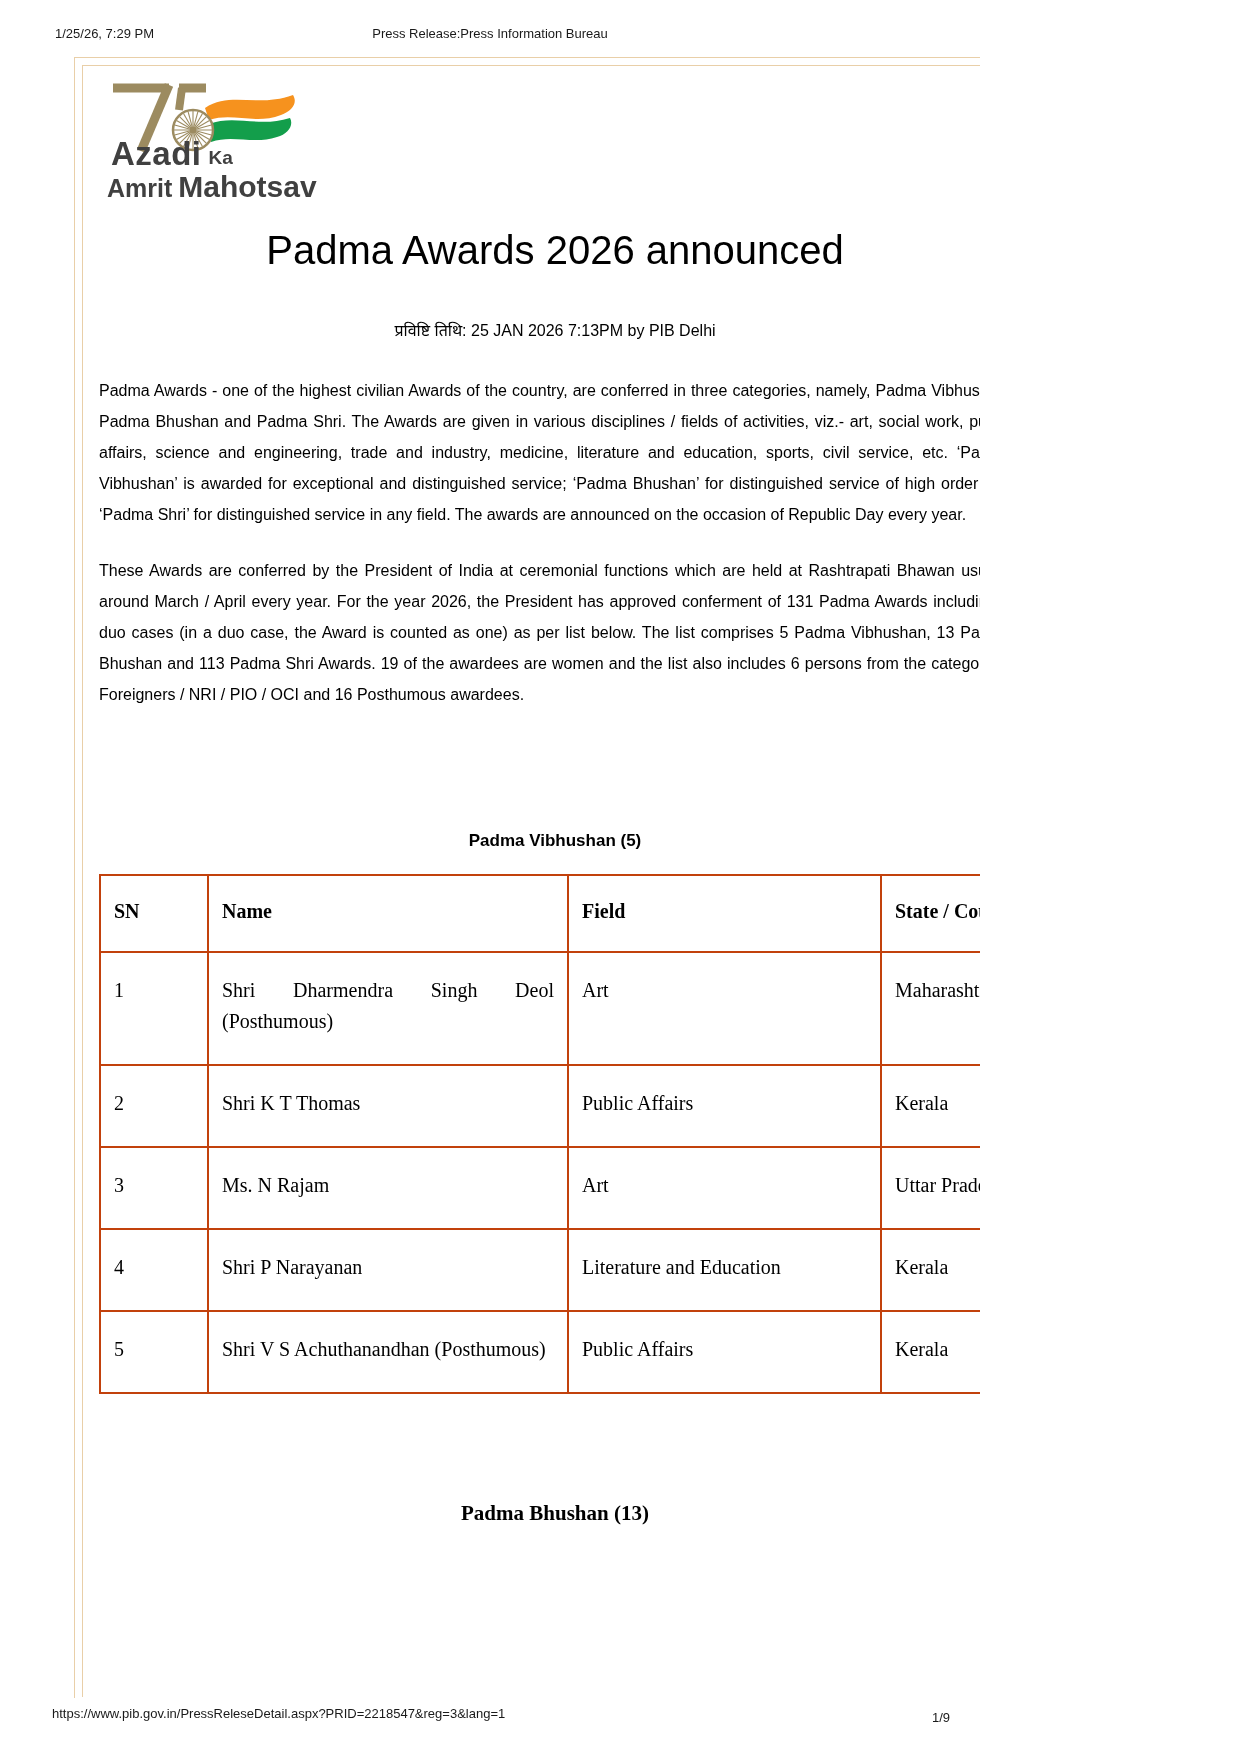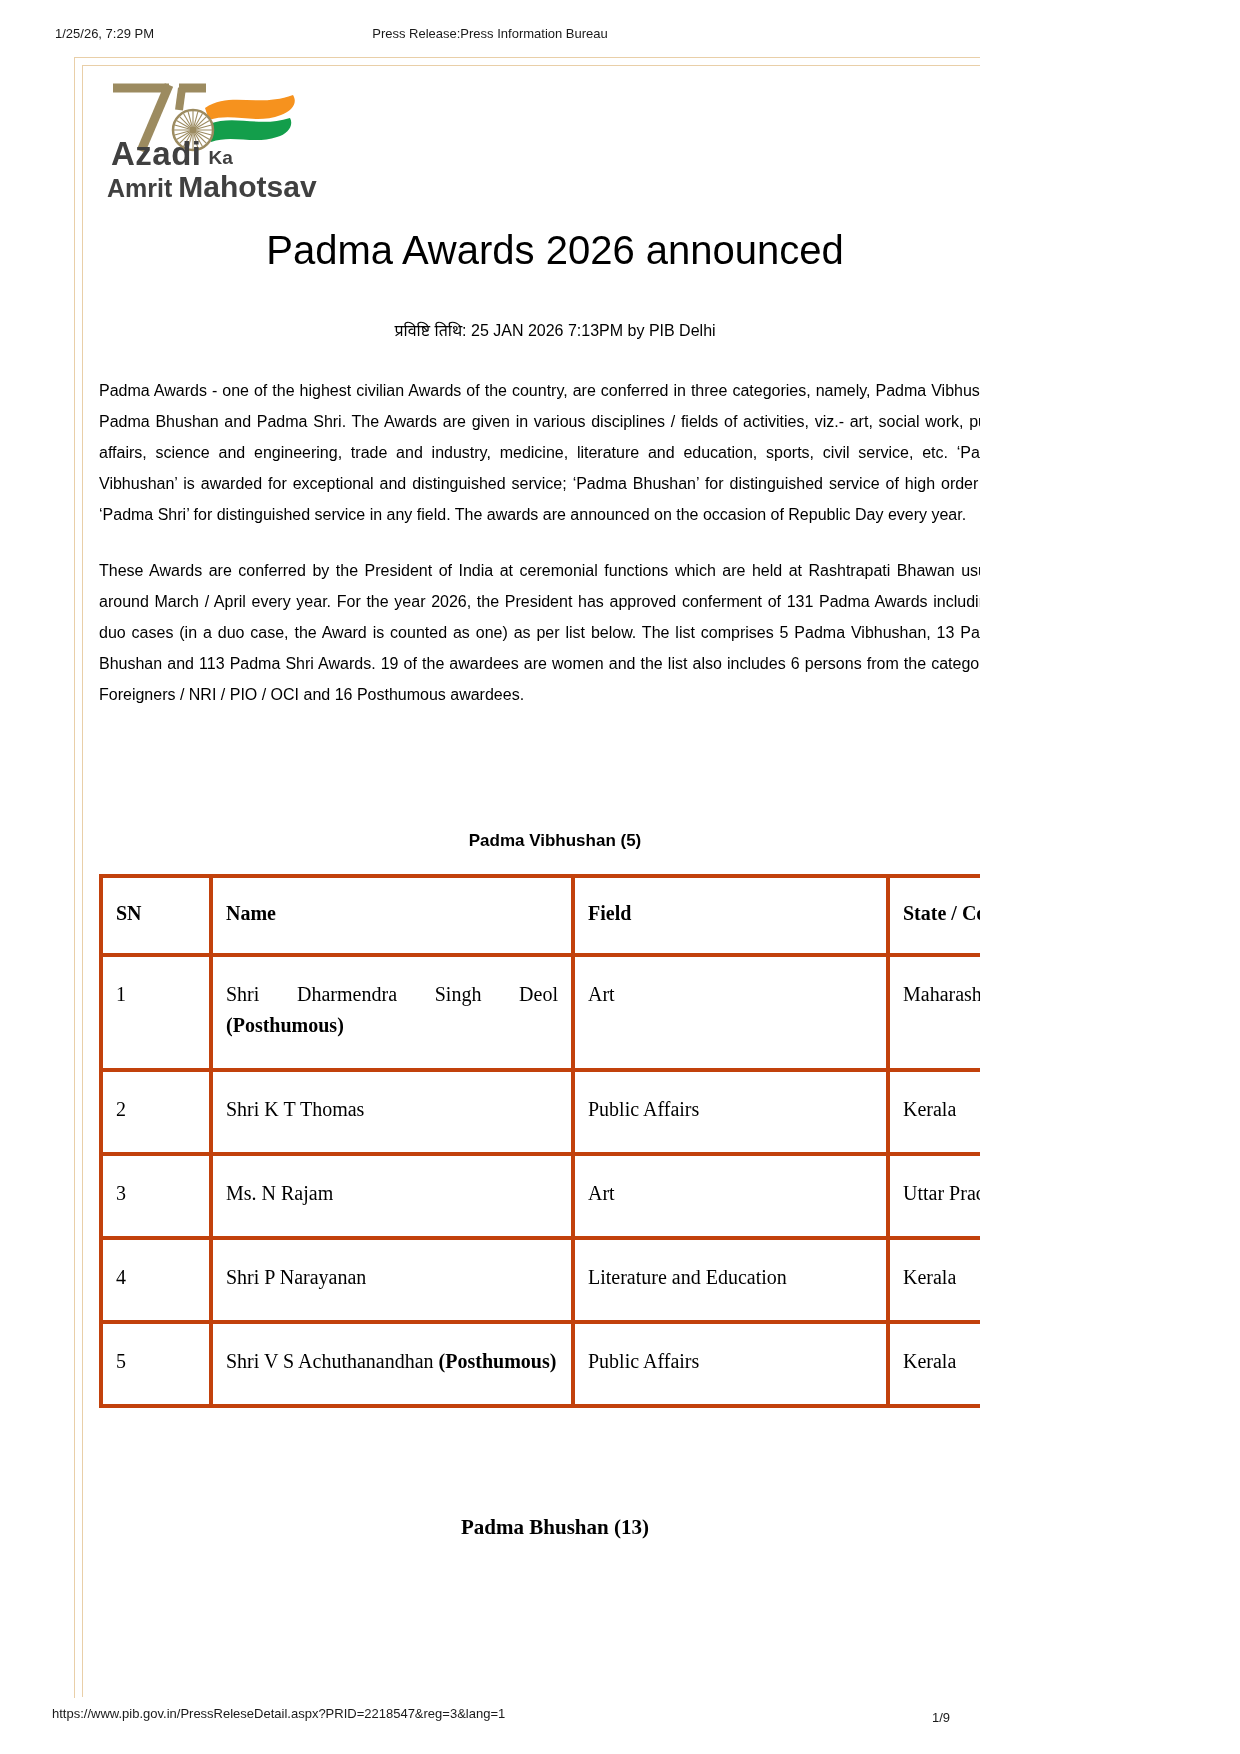--- a/index.html
+++ b/index.html
@@ -62,34 +62,34 @@
   
   .awards-table {
     margin-top: 22px;
     border-collapse: collapse;
     width: 912px;
     table-layout: fixed;
     font-family: "Liberation Serif", serif;
     font-size: 20px;
   }
   .awards-table th, .awards-table td {
-    border: 4px solid #c2410c;
+    border: 2px solid #c2410c;
     vertical-align: top;
     line-height: 31px;
     font-weight: normal;
     text-align: left;
   }
   .awards-table th { font-weight: bold; padding: 20px 13px 24px 13px; }
   .awards-table td { padding: 22px 13px 27px 13px; }
   .col-sn { width: 80px; }
   .col-name { width: 332px; }
   .col-field { width: 285px; }
   .col-state { width: 216px; }
   td.col-name { text-align: justify; }
-  td.col-name b { font-weight: bold; }
+  td.col-name b { font-weight: normal; }
 </style>
 </head>
 <body>
 
 <div class="page">
 
   <div class="print-header">
     <span class="ph-left">1/25/26, 7:29 PM</span>
     <span class="ph-center">Press Release:Press Information Bureau</span>
   </div>

